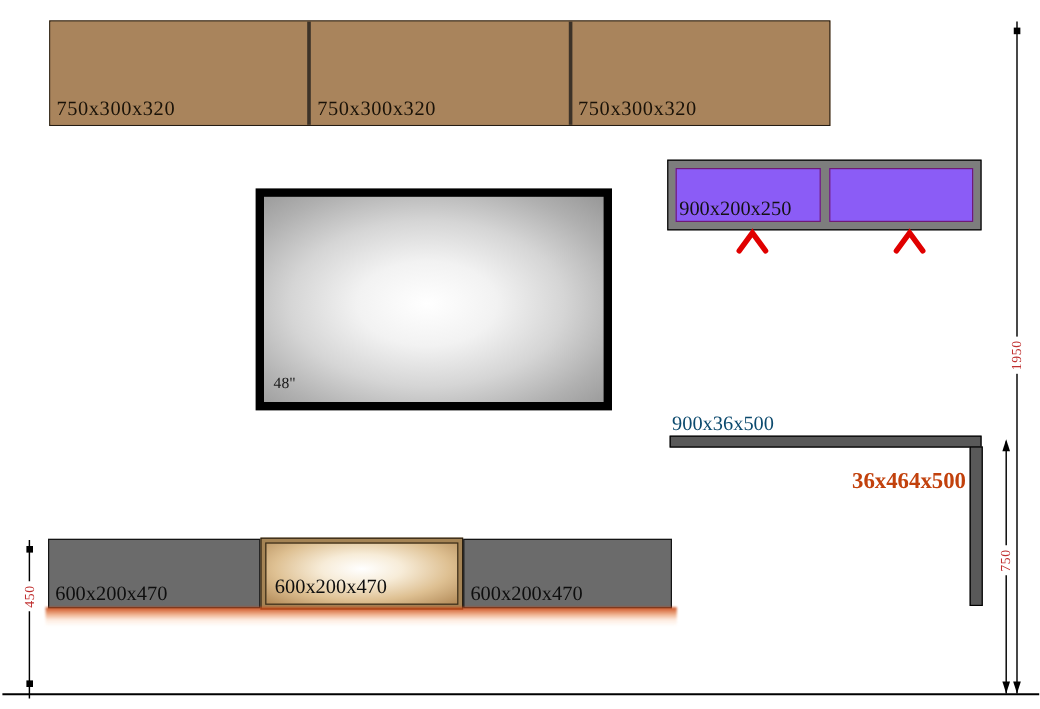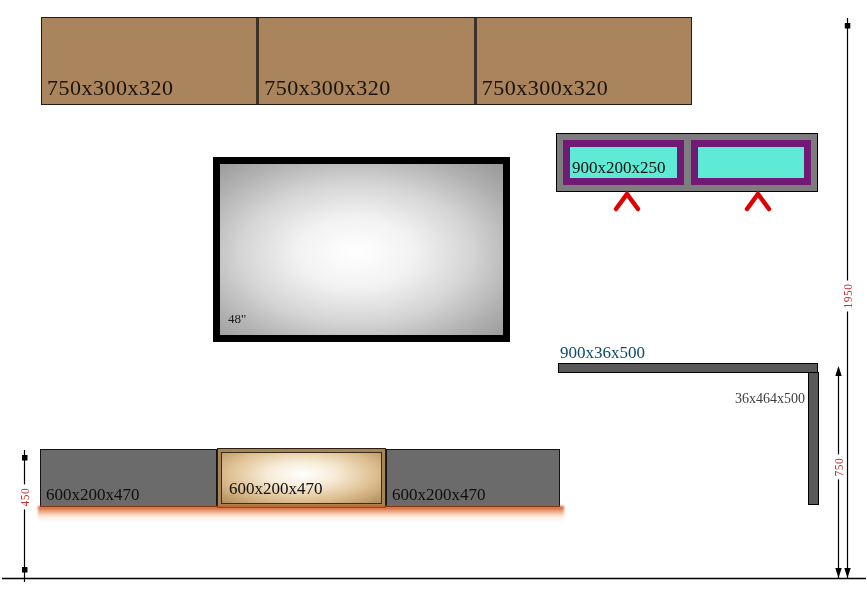--- a/index.html
+++ b/index.html
@@ -10,21 +10,21 @@
   }
 
   
   .top-row {
     position:absolute; left:41px; top:17px; width:651px; height:88px;
     display:flex; border:1.5px solid #241c12; background:#a9845c;
   }
   .top-cab { position:relative; flex:1 1 0; background:#a9845c; }
   .top-cab + .top-cab { border-left:3px solid #3c3228; }
   .top-cab .lbl {
-    position:absolute; left:5px; bottom:3px; font-size:22px; color:#1a1208;
+    position:absolute; left:5px; bottom:3px; font-size:17px; color:#1a1208;
     letter-spacing:0.5px; white-space:nowrap;
   }
 
   
   .tv {
     position:absolute; left:213px; top:157px; width:297px; height:185px;
     background:#000; padding:7px;
   }
   .tv-screen {
     position:relative; width:100%; height:100%;
@@ -35,21 +35,21 @@
     position:absolute; left:8px; bottom:8px; font-size:13px; color:#1a1a1a;
   }
 
   
   .wall-shelf {
     position:absolute; left:556px; top:133px; width:262px; height:59px;
     background:#7d7d7d; border:1.2px solid #000;
     display:flex; gap:7px; padding:6px;
   }
   .ws-panel {
-    position:relative; flex:1 1 0; background:#5eead4; border:7px solid #701a75;
+    position:relative; flex:1 1 0; background:#8b5cf6; border:1px solid #701a75;
   }
   .ws-panel .lbl {
     position:absolute; left:2px; bottom:0px; font-size:17px; color:#121212;
     white-space:nowrap;
   }
 
   
   .shelf-top-label {
     position:absolute; left:560px; top:343px; font-size:17px; color:#0c4a6e;
     white-space:nowrap;
@@ -57,21 +57,21 @@
   .shelf-h-bar {
     position:absolute; left:558px; top:363px; width:260px; height:10px;
     background:#595959; border:1px solid #000;
   }
   .shelf-v-panel {
     position:absolute; left:808px; top:372px; width:11px; height:133px;
     background:#595959; border:1px solid #000;
   }
   .shelf-side-label {
     position:absolute; left:693px; top:391px; width:112px; text-align:right;
-    font-size:14px; color:#404040; white-space:nowrap;
+    font-size:19px; color:#c2410c; white-space:nowrap;font-weight:bold;
   }
 
   
   .bottom-row {
     position:absolute; left:40px; top:449px; width:520px; height:58px;
     display:flex;
   }
   .bot-cab { position:relative; background:#6b6b6b; border:1px solid #141414; }
   .bot-cab.gray .lbl {
     position:absolute; left:5px; bottom:1px; font-size:17px; color:#0e0e0e;

